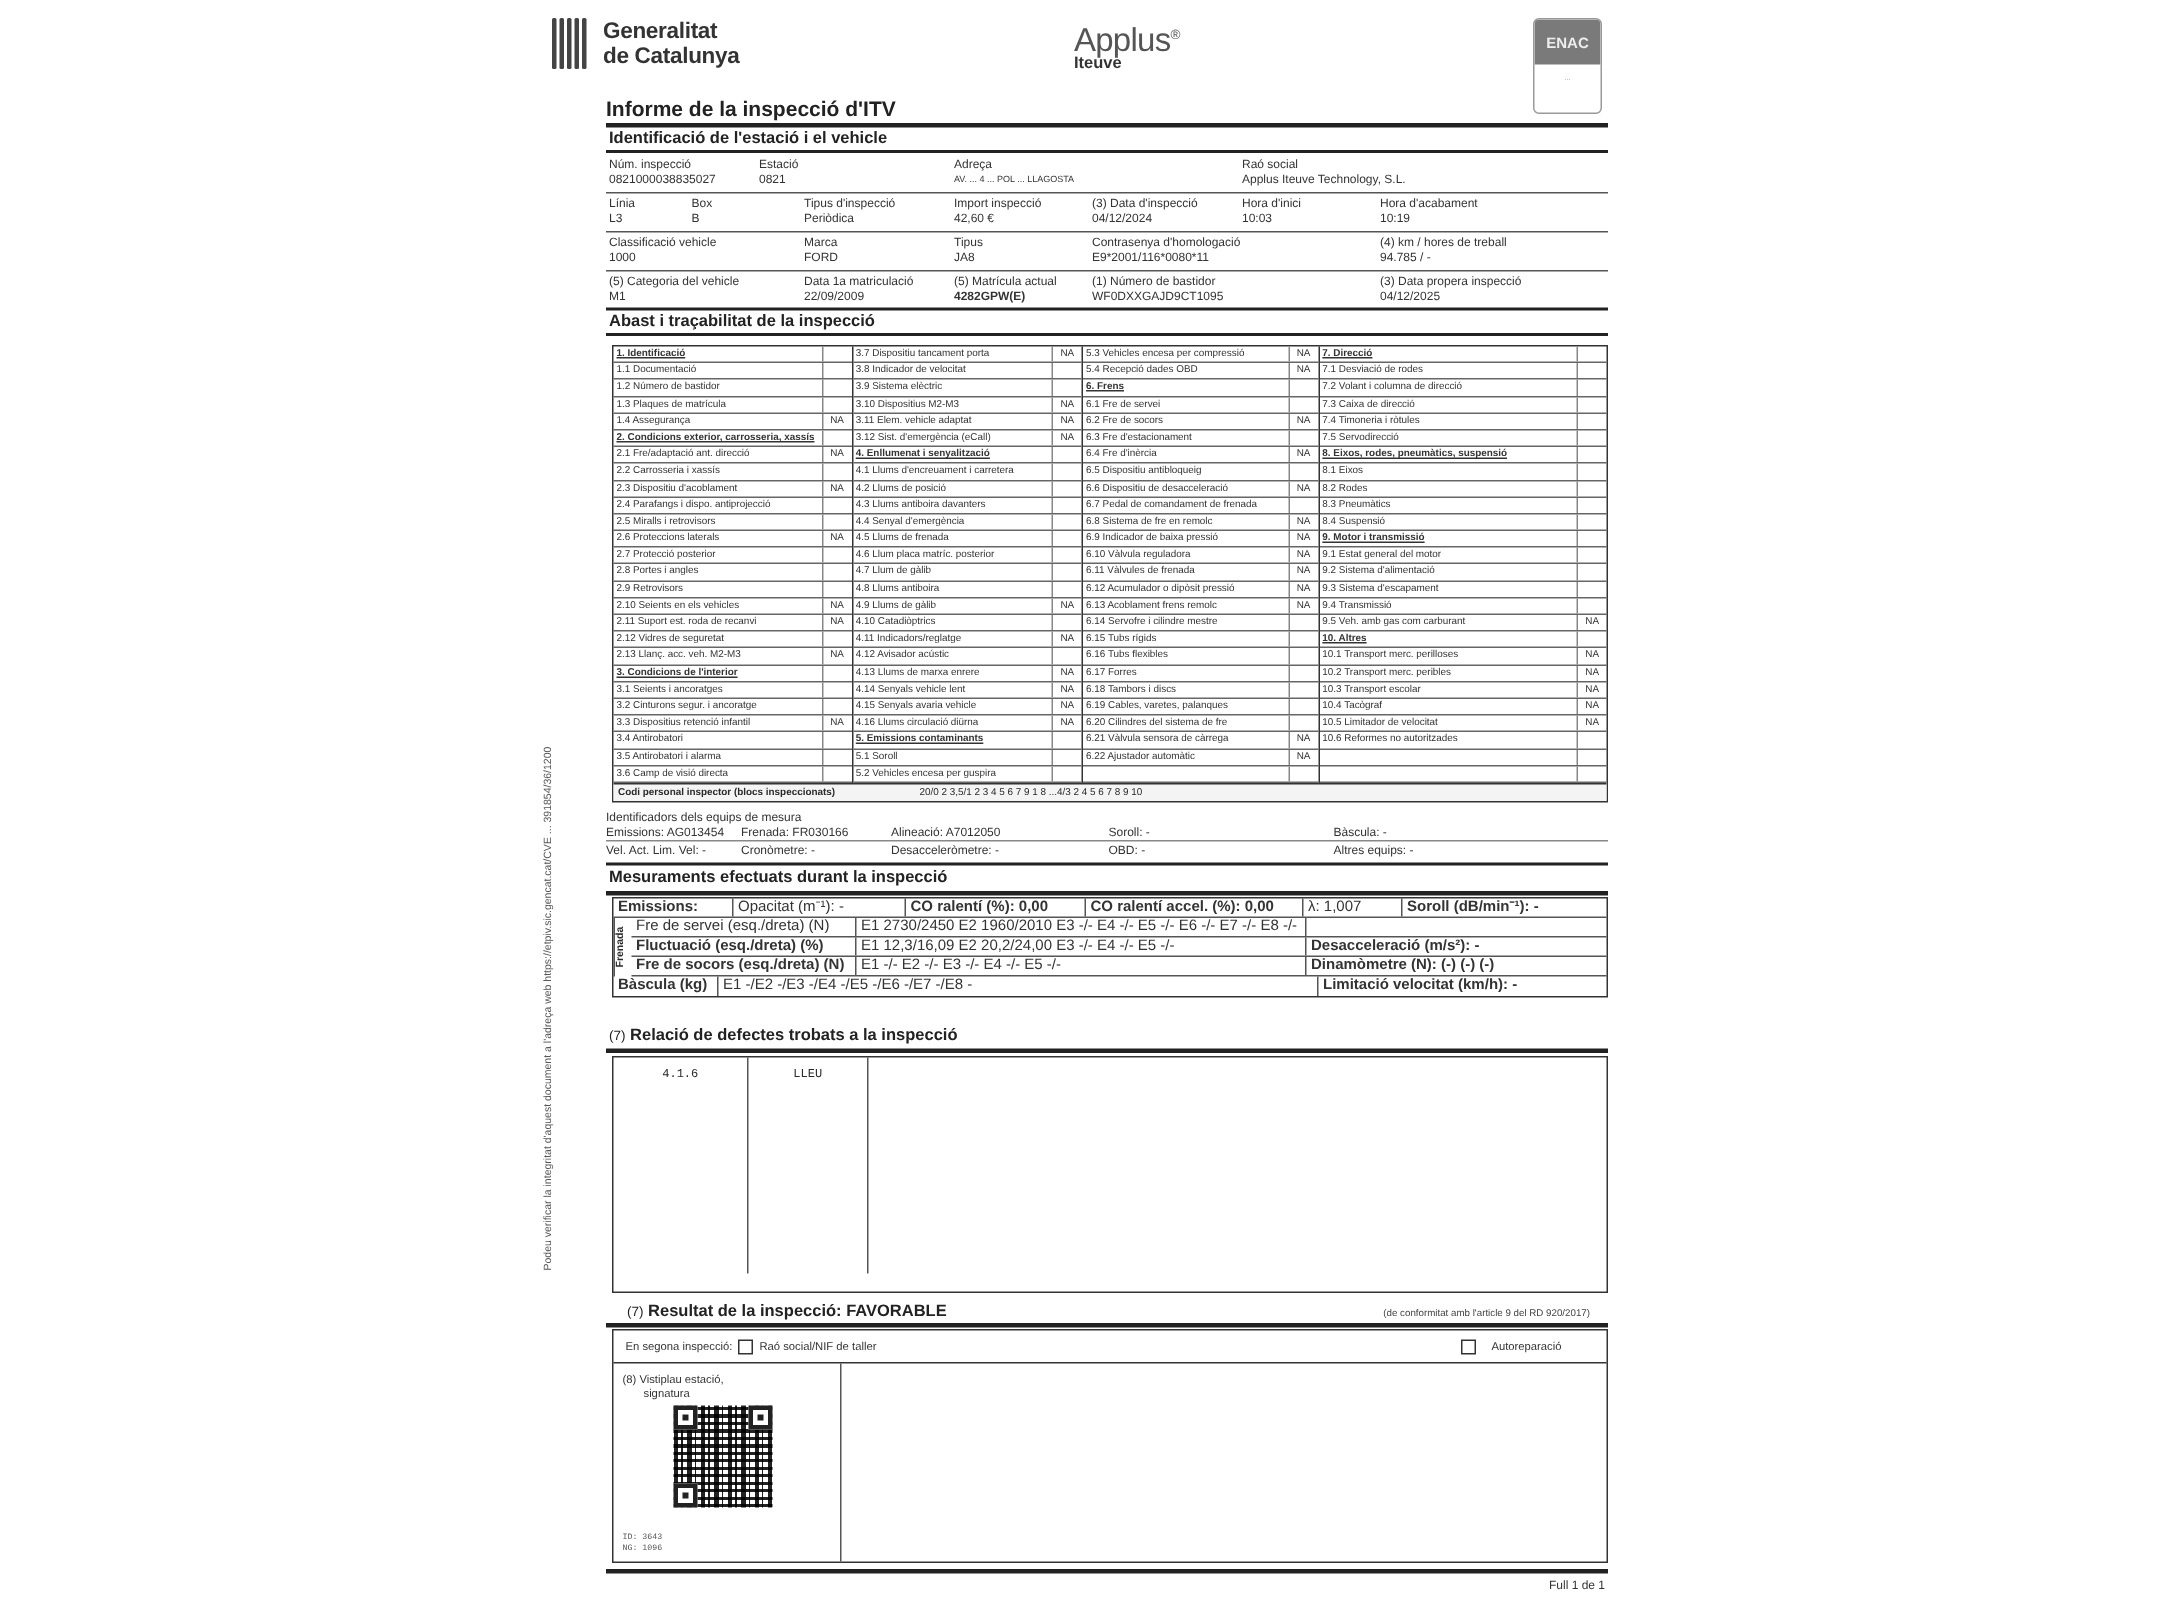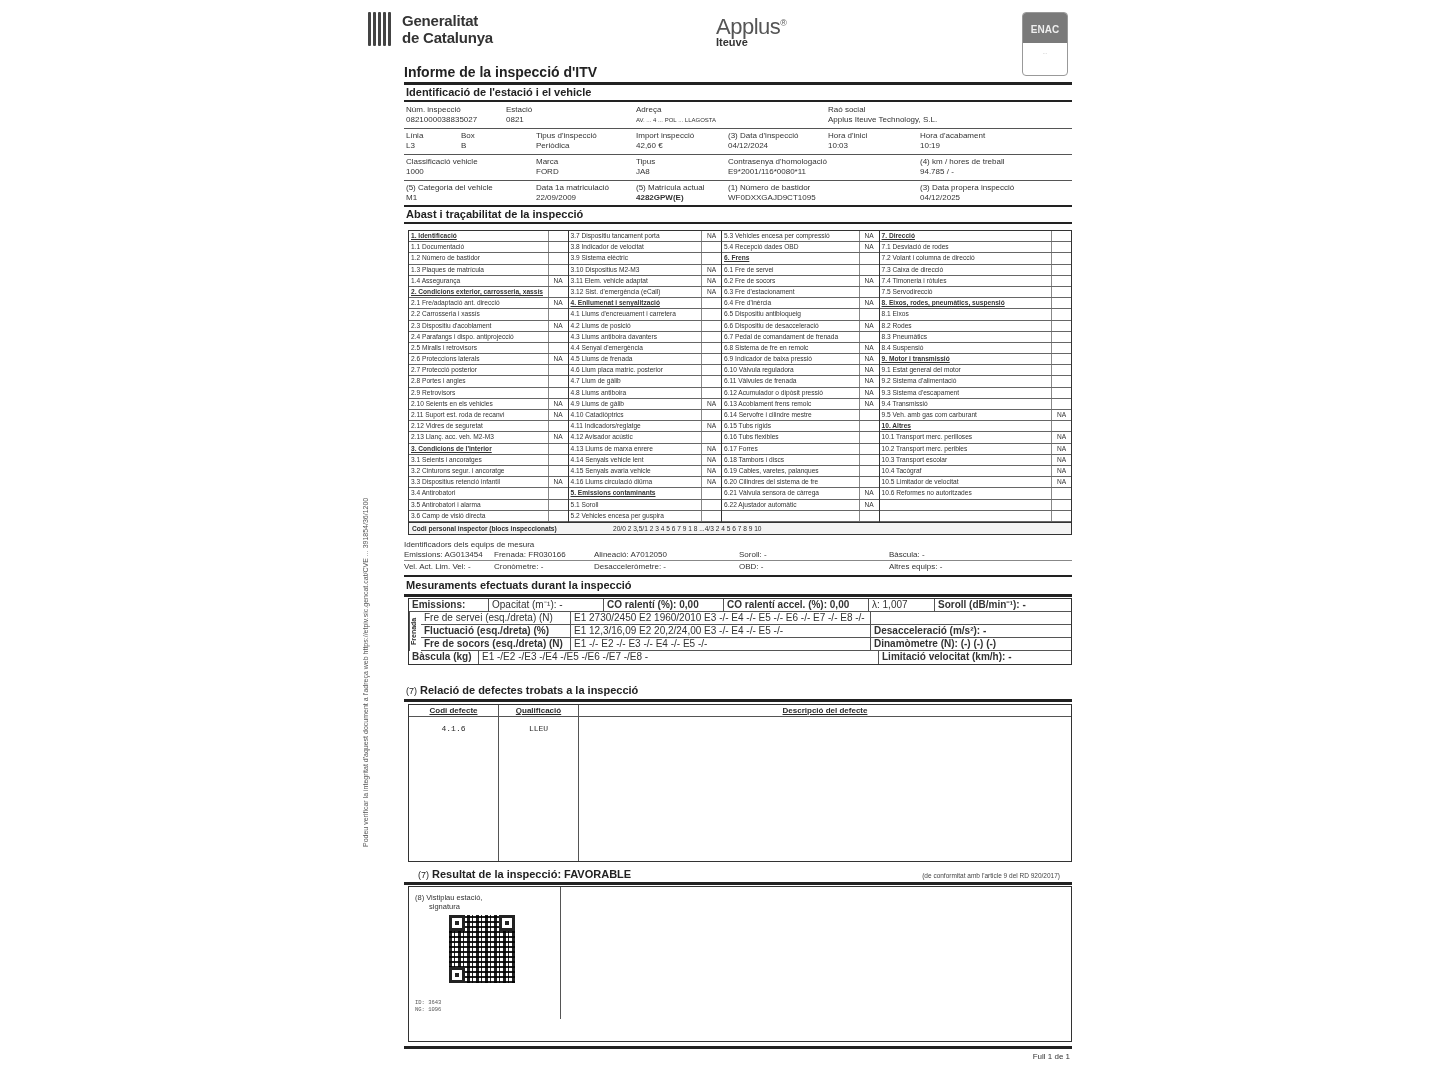--- a/index.html
+++ b/index.html
@@ -695,36 +695,39 @@
       <div style="width:70px;font-weight:bold">Bàscula (kg)</div>
       <div style="width:400px">E1 -/E2 -/E3 -/E4 -/E5 -/E6 -/E7 -/E8 -</div>
       <div style="flex:1;font-weight:bold">Limitació velocitat (km/h): -</div>
     </div>
   </div>
 
   <div class="sec-title" style="top:684px"><span style="font-weight:normal;font-size:9px">(7)</span> <span>Relació de defectes trobats a la inspecció</span></div>
   <div class="rule-thick" style="top:699px;height:3px"></div>
 
   <div class="def">
-    <div class="def-head">
-      <div class="c1">Codi defecte</div>
-      <div class="c2">Qualificació</div>
-      <div class="c3" style="text-align:center">Descripció del defecte</div>
-    </div>
     <div class="def-body">
       <div class="c1">4.1.6</div>
       <div class="c2">LLEU</div>
     </div>
   </div>
 
   <div class="result-title"><span style="font-weight:normal;font-size:9px">(7)</span> <span>Resultat de la inspecció:</span> <span>FAVORABLE</span></div>
   <div class="result-note">(de conformitat amb l'article 9 del RD 920/2017)</div>
   <div class="rule-thick" style="top:882px;height:3px"></div>
 
   <div class="res-box">
+    <div class="res-top">
+      <span>En segona inspecció:</span>
+      <span class="chk"></span>
+      <span>Raó social/NIF de taller</span>
+      <span style="flex:1"></span>
+      <span class="chk"></span>
+      <span style="margin-right:30px;margin-left:6px">Autoreparació</span>
+    </div>
     <div class="res-body">
       <div class="rb-left">
         <div>(8) Vistiplau estació,</div>
         <div style="padding-left:14px">signatura</div>
         <div class="qr">
           <i style="left:0;top:0"></i>
             <i style="right:0;top:0"></i>
             <i style="left:0;bottom:0"></i>
         </div>
         <div class="qr-meta">

